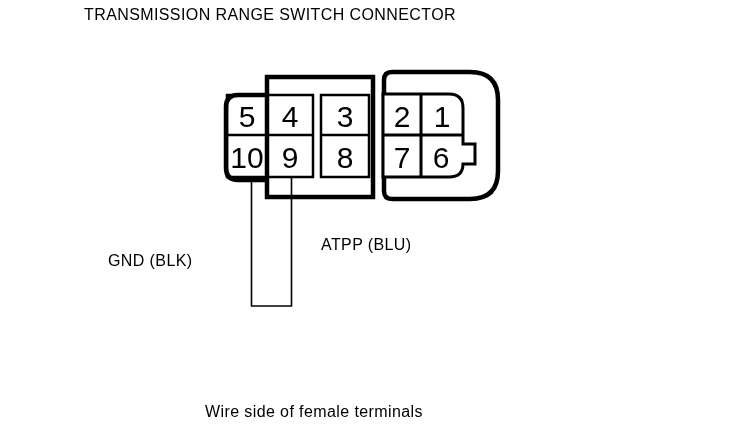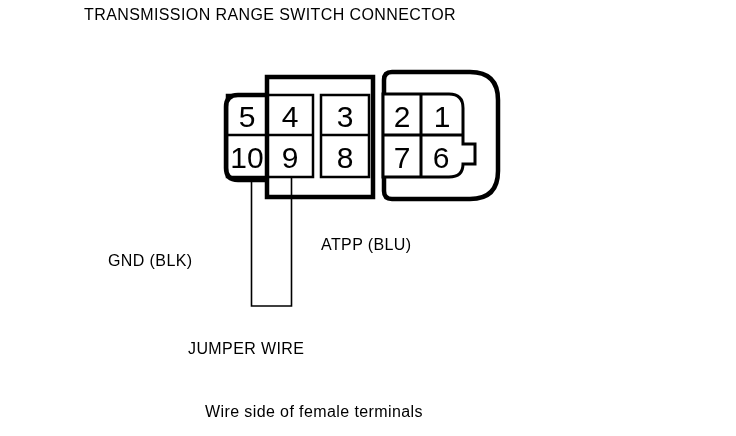--- a/index.html
+++ b/index.html
@@ -85,16 +85,15 @@
       <text x="345" y="157">8</text>
       <text x="402" y="157">7</text>
       <text x="441" y="157">6</text>
     </g>
 
     <path d="M 251.5 181 V 306 H 291.5 V 177" fill="none" stroke="#000000" stroke-width="1.6"></path>
   </svg>
 
   <div class="lbl gnd">GND (BLK)</div>
   <div class="lbl atpp">ATPP (BLU)</div>
-  <div class="lbl jumper">JUMPER WIRE</div>
   <div class="lbl caption">Wire side of female terminals</div>
 
 </div>
 
 </body></html>

